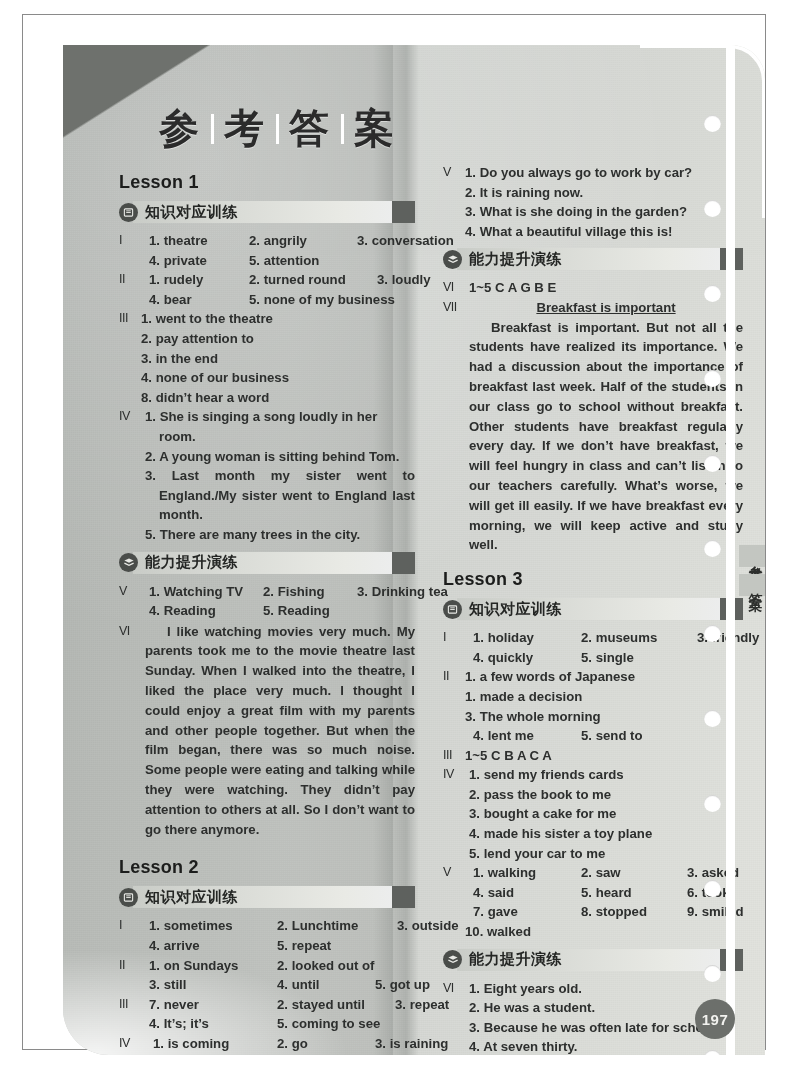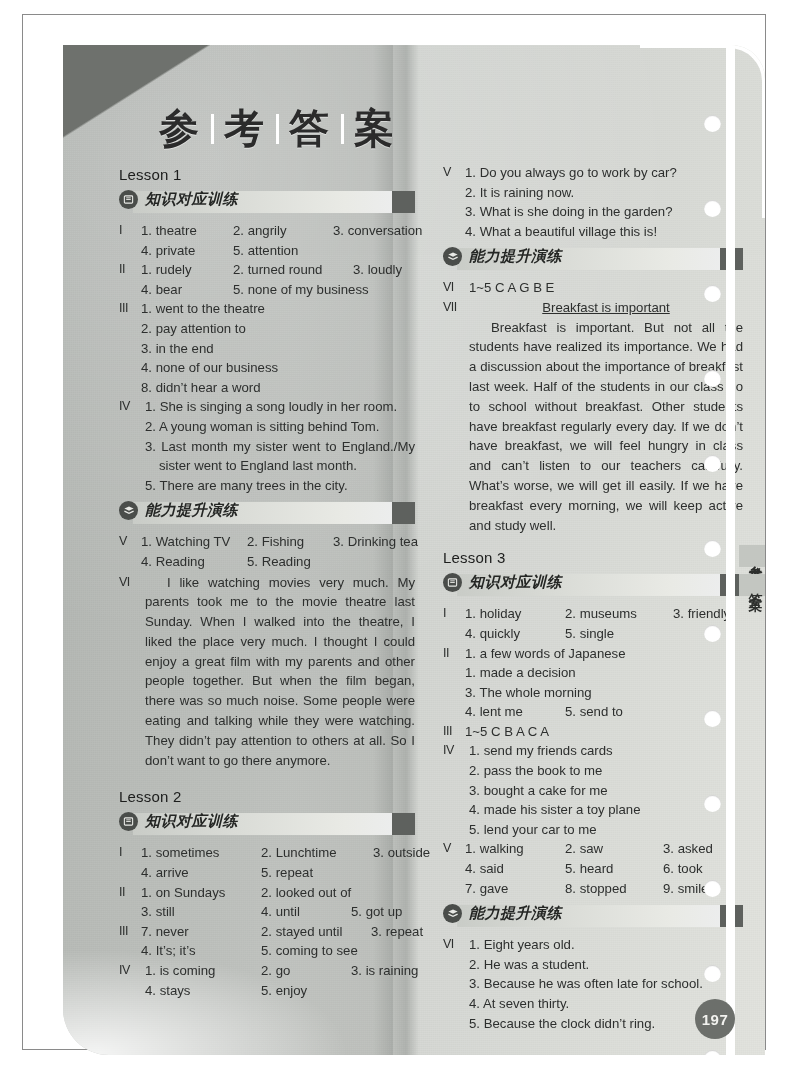--- a/index.html
+++ b/index.html
@@ -68,48 +68,48 @@
     background:linear-gradient(90deg, rgba(90,95,92,0) 0%, rgba(90,95,92,.20) 45%, rgba(90,95,92,.30) 72%, rgba(120,125,122,0) 100%);
     pointer-events:none;
   }
   .left-dark{
     position:absolute;left:0;top:0;width:330px;height:1010px;
     background:linear-gradient(90deg, rgba(70,74,71,.10) 0%, rgba(70,74,71,.12) 70%, rgba(70,74,71,.16) 100%);
     pointer-events:none;
   }
 
   .lesson-title{
-    font-size:15px;font-weight:400;color:#1c1d1c;margin:3px 0 7px 0;
+    font-size:18px;font-weight:700;color:#1c1d1c;margin:9px 0 7px 0;
     letter-spacing:.2px;
   }
   .sec-bar{
-    position:relative;height:24px;margin:0 0 7px 0;display:flex;font-style:italic;
+    position:relative;height:24px;margin:0 0 7px 0;display:flex;align-items:center;
   }
   .sec-bar .bar{
     position:absolute;left:14px;right:0;top:1px;height:22px;
     background:linear-gradient(90deg,#c9ccc7 0%, #d9dbd6 35%, #e9eae5 75%, #eceded 92%, #5e615e 92%, #5e615e 100%);
   }
   .sec-ico{
     position:relative;z-index:2;width:19px;height:19px;border-radius:50%;
     background:#4a4d4a;color:#e7e8e4;display:flex;align-items:center;justify-content:center;
     font-size:11px;line-height:1;flex:0 0 auto;margin-right:7px;
   }
   .sec-ico svg{display:block;}
   .sec-label{
     position:relative;z-index:2;
     font-family:"DejaVu Sans",sans-serif;
     font-size:15px;font-weight:700;color:#24262 4;color:#242624;letter-spacing:.5px;
   }
 
   .ans-row{display:flex;font-size:13.2px;line-height:19.6px;margin:0;}
   .rn{width:22px;flex:0 0 22px;font-size:12.5px;letter-spacing:-.5px;font-weight:400;}
   .rn.w{width:26px;flex:0 0 26px;}
-  .body{flex:1 1 auto;}
+  .body{flex:1 1 auto;font-weight:bold;}
   .items{display:flex;}
-  .it{white-space:nowrap;}
+  .it{white-space:nowrap;margin-left:8px;}
   .just{text-align:justify;text-justify:inter-word;}
   .hang{padding-left:14px;text-indent:-14px;}
   .para{font-size:13.2px;line-height:19.8px;text-align:justify;}
   .para-indent{text-indent:22px;}
   .ul{ text-decoration:underline; }
   .center{text-align:center;}
   .mt6{margin-top:6px;}
   .mt14{margin-top:14px;}
   .mt18{margin-top:18px;}
 
@@ -536,20 +536,24 @@
         </div>
       <div class="ans-row">
           <div class="rn"></div>
           <div class="body">
             <div class="items">
               <span class="it" style="width:100px">7. gave</span>
               <span class="it" style="width:98px">8. stopped</span>
               <span class="it">9. smiled</span>
             </div>
           </div>
+        </div>
+      <div class="ans-row">
+          <div class="rn"></div>
+          <div class="body">10. walked</div>
         </div>
 
       <div class="sec-bar mt6">
         <div class="bar"></div>
         <div class="sec-ico">
           <svg width="12" height="11" viewBox="0 0 12 11">
               <path d="M6 1.4 10.6 3.6 6 5.8 1.4 3.6z" fill="#e8e9e5"></path>
               <path d="M1.4 6.1 6 8.3l4.6-2.2" fill="none" stroke="#e8e9e5" stroke-width="1.3"></path>
             </svg>
         </div>

